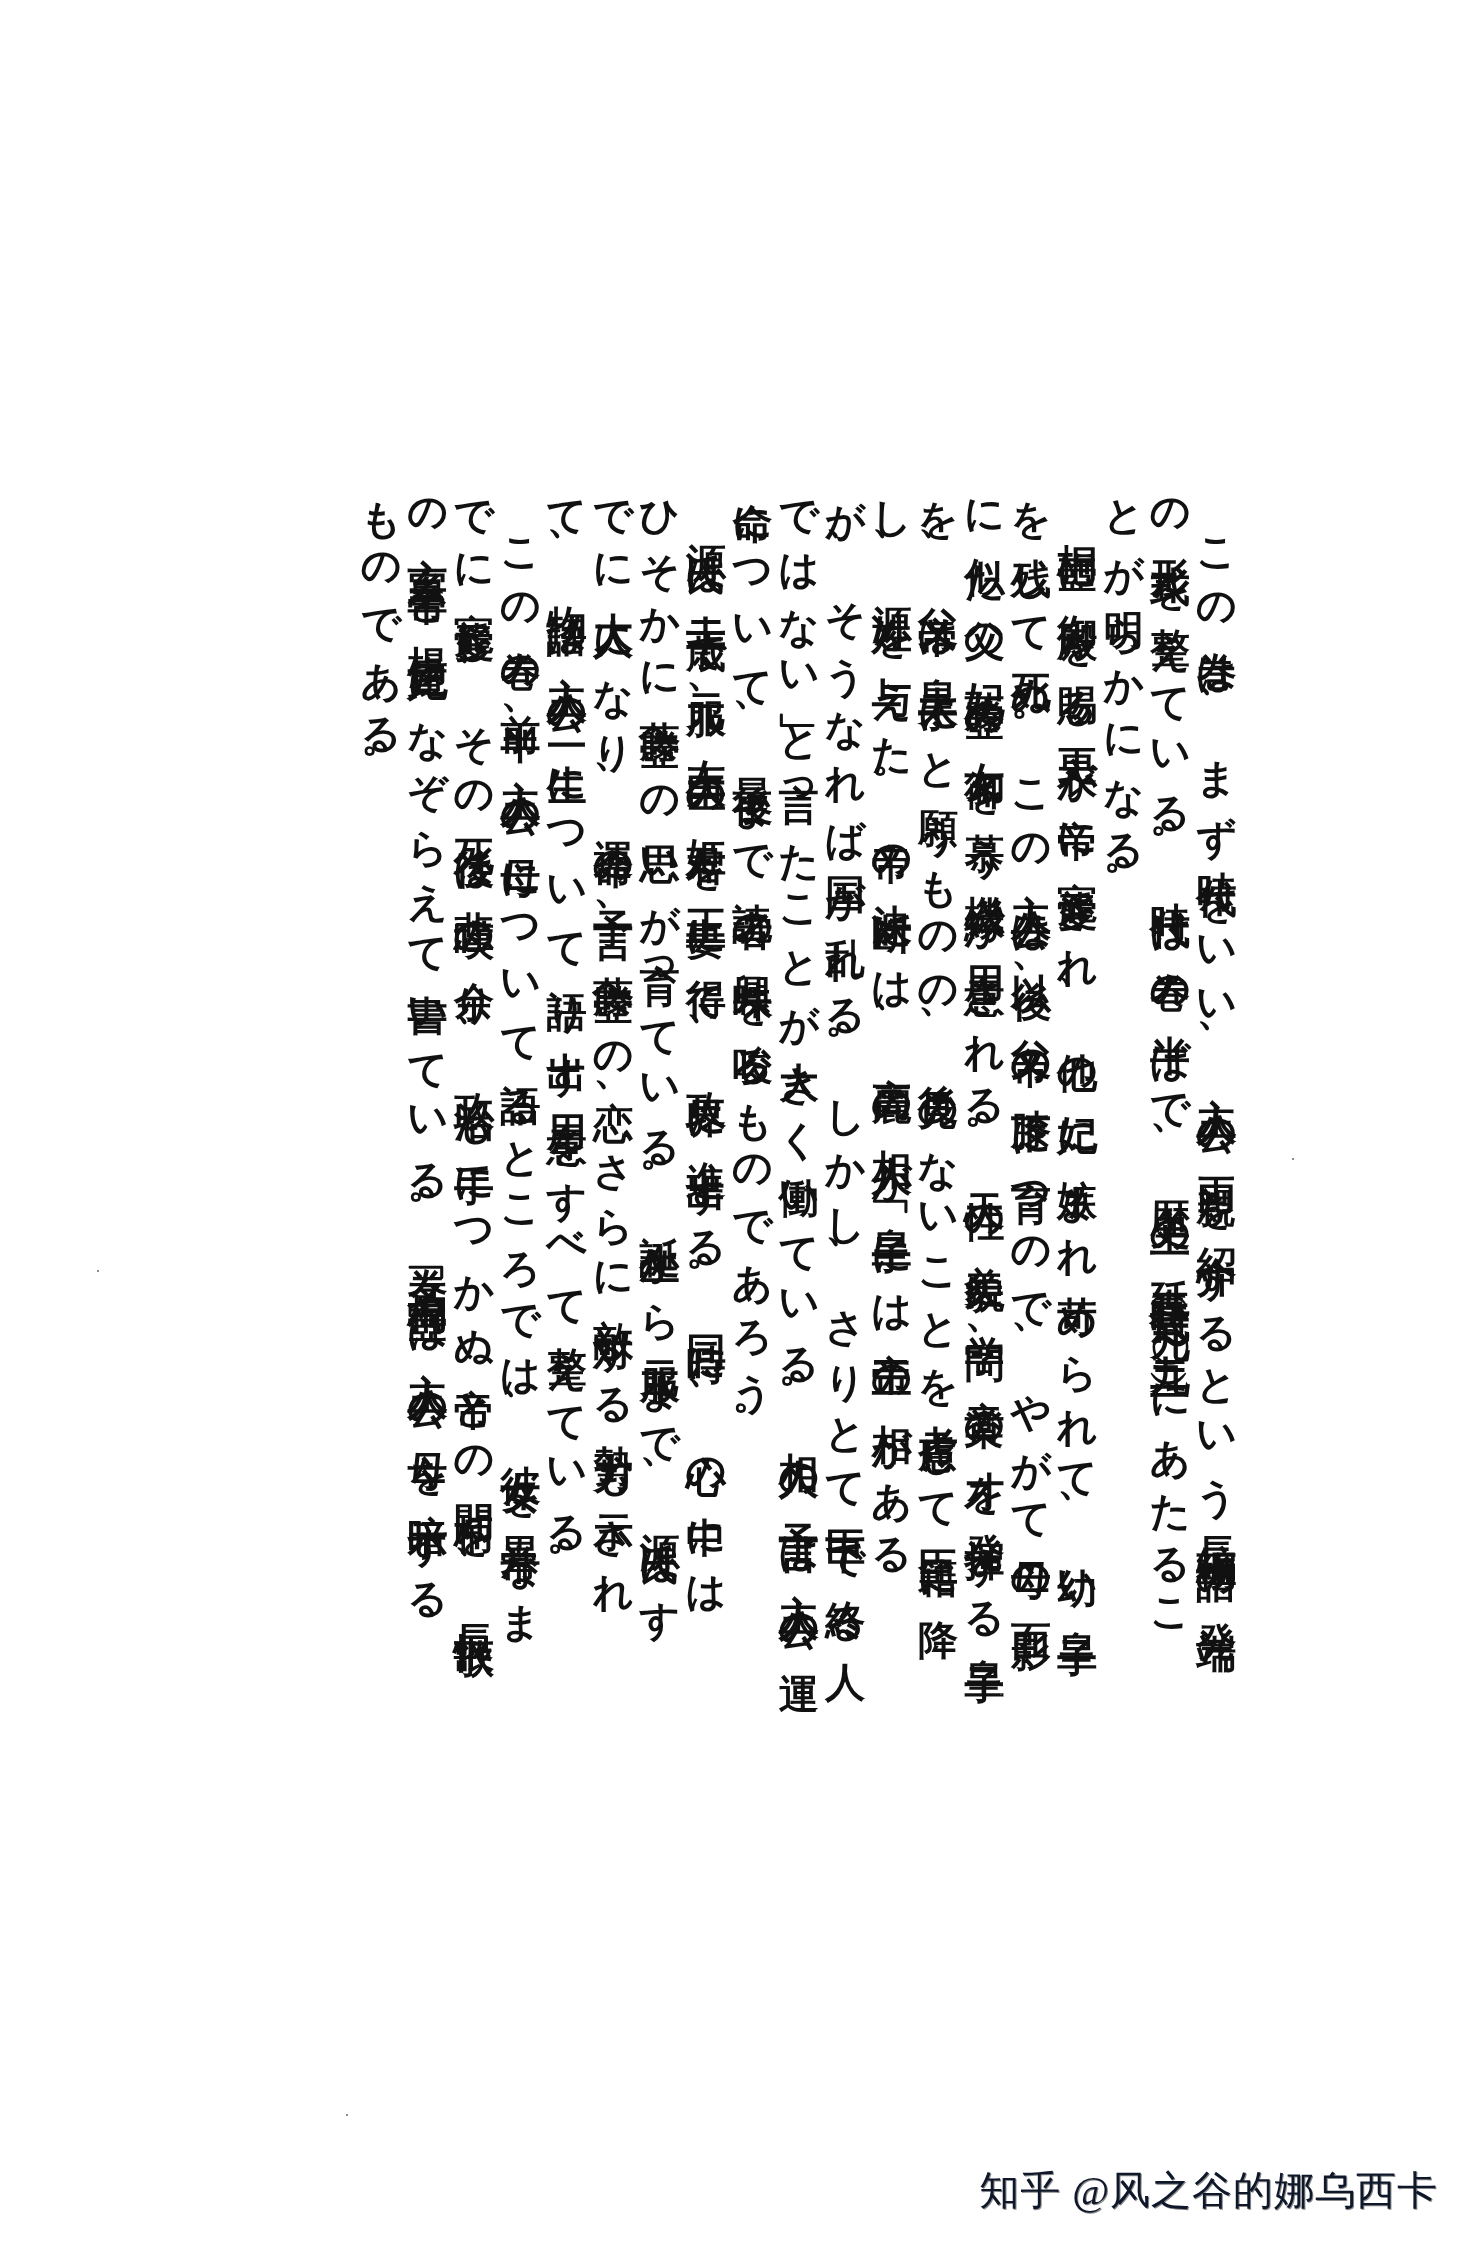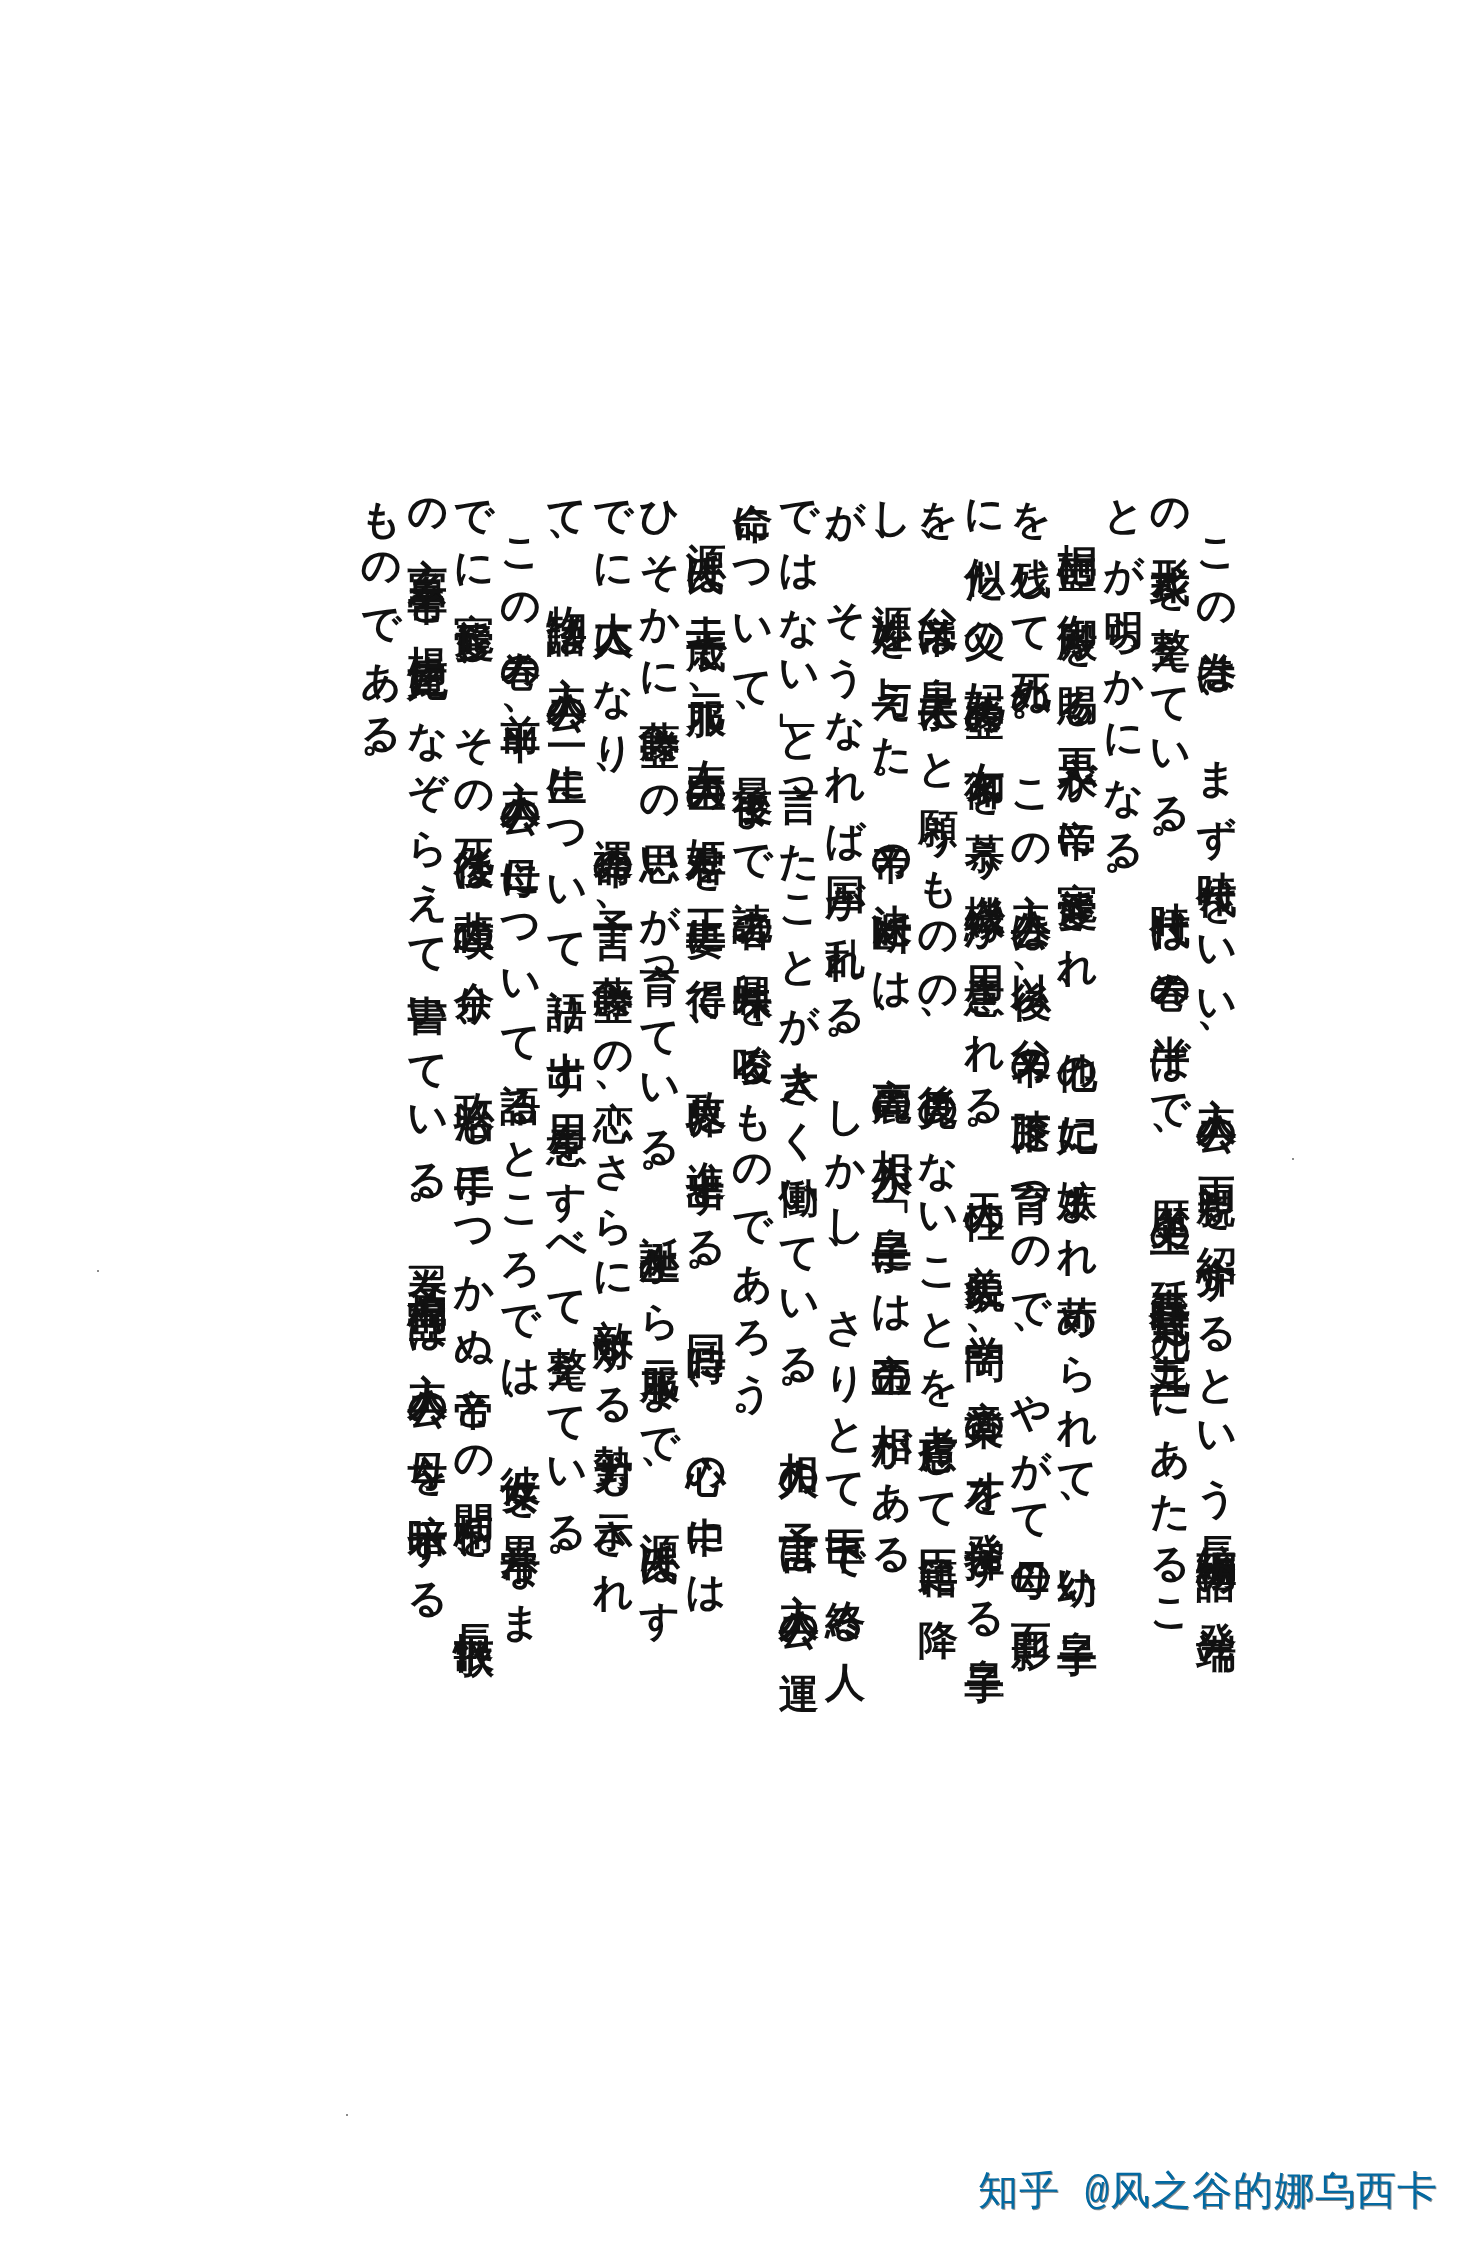--- a/index.html
+++ b/index.html
@@ -17,23 +17,23 @@
     letter-spacing: 8.4px;
     color: #111111;
     font-weight: bold;
   }
   .para { margin: 0; padding: 0; text-indent: 1em; }
   .para.noindent { text-indent: 1em; }
   .watermark {
     position: absolute;
     right: 30px;
     top: 2163px;
-    font-family: Liberation Mono, monospace;
+    font-family: Liberation Serif, serif;
     font-size: 40px;
-    color: #0369a1;
+    color: #0f172a;
     letter-spacing: 1px;
     text-shadow: 1px 1px 0 #8a8a8a;
     white-space: nowrap;
   }
   .speck { position: absolute; width: 2px; height: 2px; background: #666; border-radius: 1px; }
 </style>
 </head>
 <body>
 
 <div class="page">

